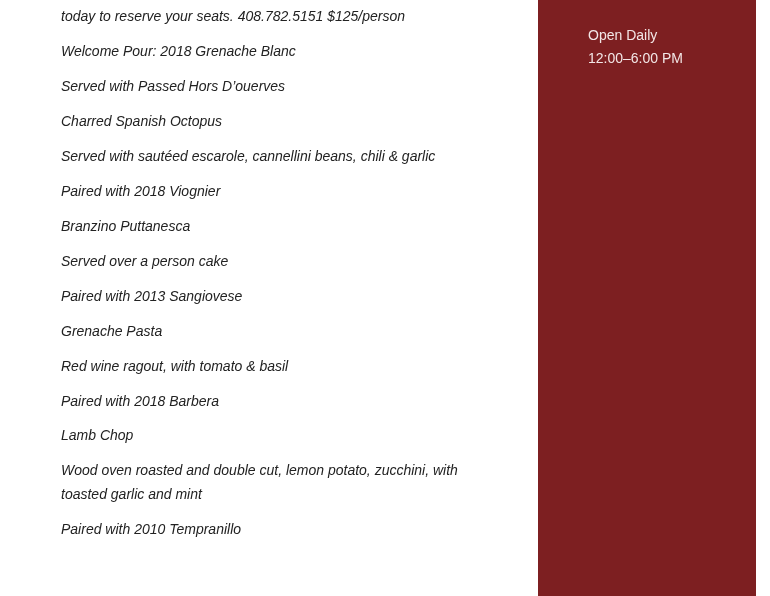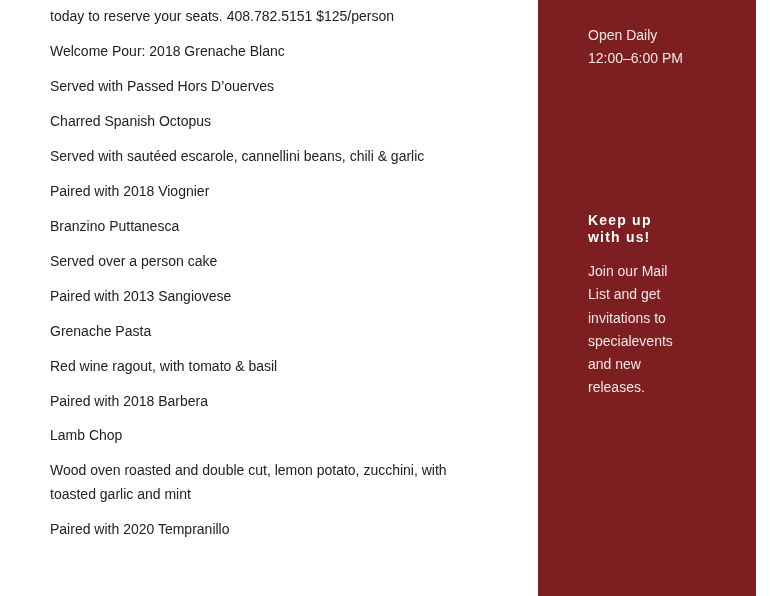--- a/index.html
+++ b/index.html
@@ -5,21 +5,21 @@
     * { box-sizing: border-box; margin: 0; padding: 0; }
     html, body {
       width: 770px; height: 596px; overflow: hidden;
       background: #ffffff;
     }
     body { position: relative; font-family: "Liberation Sans", sans-serif; }
     .main {
       position: absolute; left: 50px; top: 0; width: 420px;
       color: #222222; font-size: 14px; line-height: 24px;
     }
-    .main p { position: absolute; left: 0; width: 420px; }
+    .main p { position: absolute; left: 11px; width: 420px; font-style: italic; }
     .sidebar {
       position: absolute; left: 538px; top: 0; width: 218px; height: 596px;
       background: #7d1f21;
     }
     .sb-block { position: absolute; left: 50px; width: 100px; }
     .hours { top: 24px; color: #f3e6e6; font-size: 14px; line-height: 23px; }
     .widget-title {
       color: #ffffff; font-weight: bold; font-size: 14px; line-height: 17px;
       letter-spacing: 1.2px;
     }
@@ -37,26 +37,22 @@
   <p style="top:144px">Served with sautéed escarole, cannellini beans, chili &amp; garlic</p>
   <p style="top:179px">Paired with 2018 Viognier</p>
   <p style="top:214px">Branzino Puttanesca</p>
   <p style="top:249px">Served over a person cake</p>
   <p style="top:284px">Paired with 2013 Sangiovese</p>
   <p style="top:319px">Grenache Pasta</p>
   <p style="top:354px">Red wine ragout, with tomato &amp; basil</p>
   <p style="top:389px">Paired with 2018 Barbera</p>
   <p style="top:423px">Lamb Chop</p>
   <p style="top:458px; width:410px">Wood oven roasted and double cut, lemon potato, zucchini, with toasted garlic and mint</p>
-  <p style="top:517px">Paired with 2020 Tempranillo</p>
+  <p style="top:517px">Paired with 2010 Tempranillo</p>
 </div>
 
 <aside class="sidebar">
   <div class="sb-block hours">Open Daily 12:00–6:00 PM</div>
 
-  <div class="sb-block" style="top:212px">
-    <h3 class="widget-title">Keep up with us!</h3>
-    <p class="widget-text">Join our Mail List and get invitations to specialevents and new releases.</p>
-  </div>
 
   <div class="sb-block" style="top:492px">
   </div>
 </aside>
 
 </body></html>

